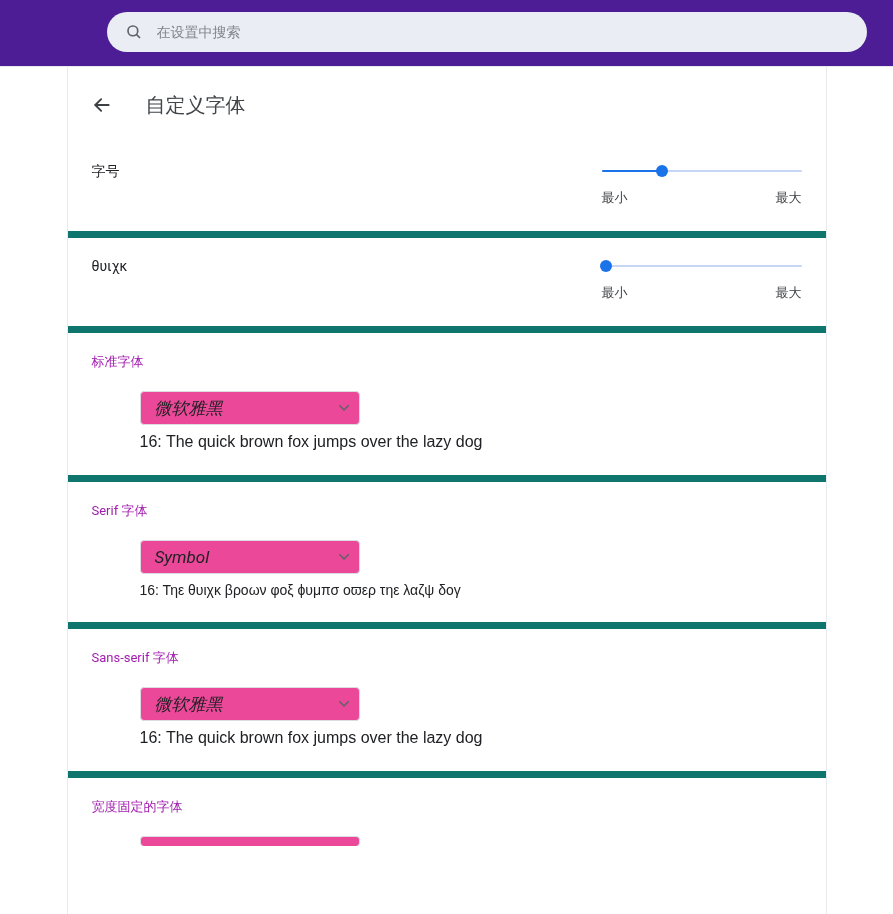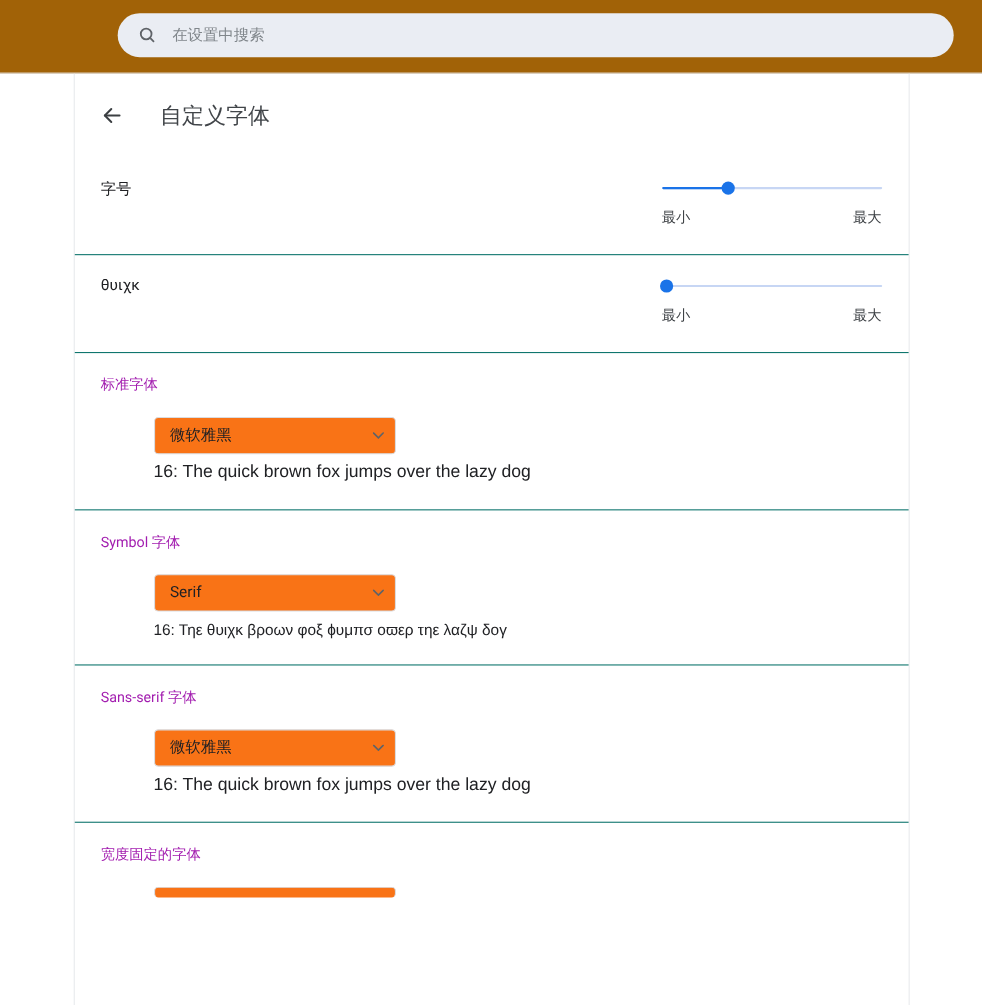--- a/index.html
+++ b/index.html
@@ -5,21 +5,21 @@
     * { box-sizing: border-box; margin: 0; padding: 0; }
     body {
       font-family: "Microsoft YaHei", "Segoe UI", Roboto, Arial, sans-serif;
       background: #fff;
       color: #202124;
       font-size: 13px;
     }
     .topbar {
       border-bottom: 1px solid #e8eaed;
       padding: 12px 0 14px;
-      background: #a16207;
+      background: #4c1d95;
       display: flex;
       justify-content: center;
     }
     .search-wrap {
       width: 760px;
       margin-left: 80px;
     }
     .search-box {
       background: #eaedf3;
       border-radius: 32px;
@@ -63,21 +63,21 @@
       cursor: pointer;
       color: #5f6368;
     }
     .page-title {
       font-size: 20px;
       color: #414549;
       font-weight: 400;
     }
     .section {
       padding: 20px 24px 24px;
-      border-bottom: 1px solid #0f766e;
+      border-bottom: 7px solid #0f766e;
     }
     .section:first-of-type { padding-top: 34px; }
     .slider-row {
       display: flex;
       align-items: flex-start;
       justify-content: space-between;
       gap: 24px;
     }
     .slider-label {
       font-size: 14px;
@@ -136,23 +136,24 @@
       margin-left: 48px;
       width: 220px;
       height: 34px;
       border: 1px solid #dadce0;
       border-radius: 4px;
       display: flex;
       align-items: center;
       justify-content: space-between;
       padding: 0 10px 0 14px;
       cursor: pointer;
-      font-size: 14px;
-      color: #202124;
-      background: #f97316;
+      font-size: 17px;
+      color: #202124;
+      background: #ec4899;
+      font-style: italic;
     }
     .dropdown-caret {
       color: #5f6368;
       display: flex;
       align-items: center;
     }
     .preview {
       margin-left: 48px;
       margin-top: 8px;
       font-size: 16px;
@@ -232,23 +233,23 @@
       <span class="dropdown-caret">
         <svg width="10" height="6" viewBox="0 0 10 6">
             <path d="M0 0 L5 5 L10 0" fill="none" stroke="#5f6368" stroke-width="1.5"></path>
           </svg>
       </span>
     </div>
     <div class="preview preview-sans">16: The quick brown fox jumps over the lazy dog</div>
   </div>
 
   <div class="section">
-    <div class="font-section-label">Symbol 字体</div>
+    <div class="font-section-label">Serif 字体</div>
     <div class="dropdown">
-      <span>Serif</span>
+      <span>Symbol</span>
       <span class="dropdown-caret">
         <svg width="10" height="6" viewBox="0 0 10 6">
             <path d="M0 0 L5 5 L10 0" fill="none" stroke="#5f6368" stroke-width="1.5"></path>
           </svg>
       </span>
     </div>
     <div class="preview preview-serif">16: Τηε θυιχκ βροων φοξ ϕυμπσ οϖερ τηε λαζψ δογ</div>
   </div>
 
   <div class="section">

